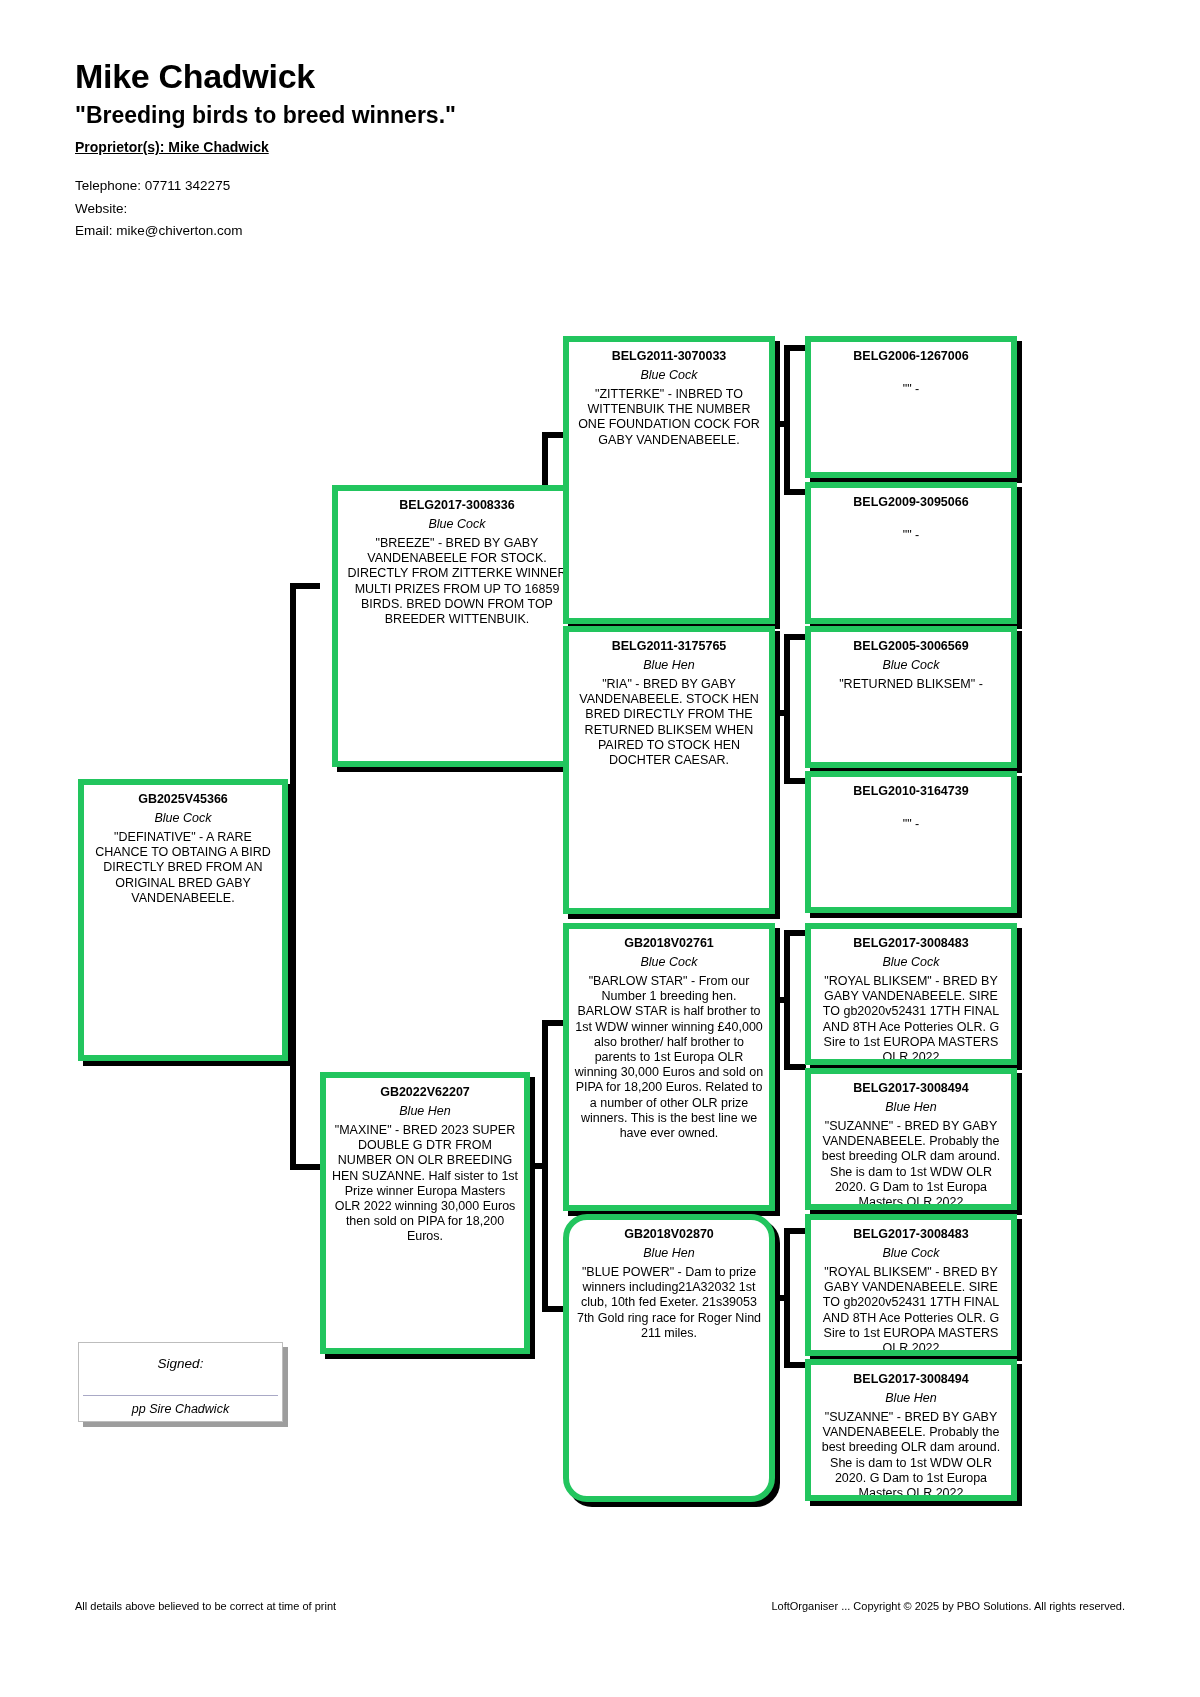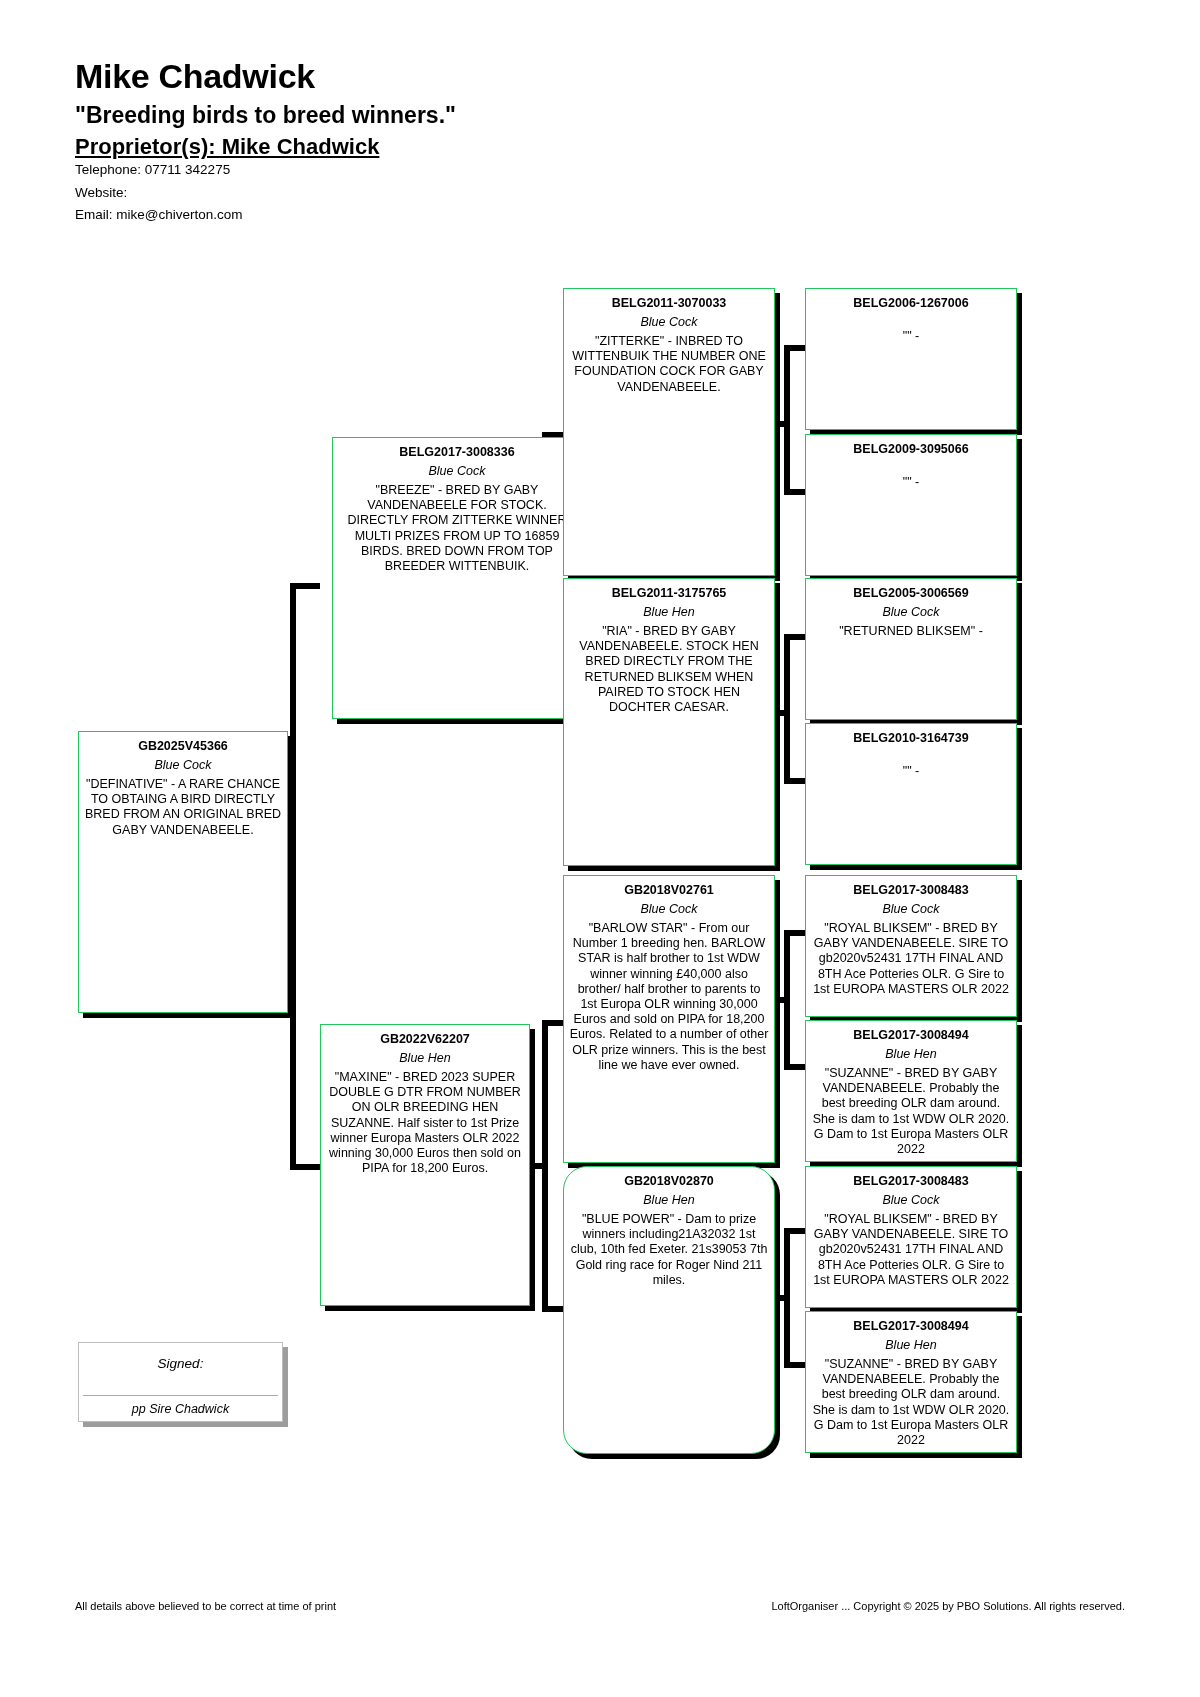--- a/index.html
+++ b/index.html
@@ -13,35 +13,36 @@
   
   .hdr{position:absolute;left:75px;top:55px;width:800px;}
   .hdr h1{
     margin:0;font-size:34px;font-weight:bold;letter-spacing:-0.3px;
     line-height:42px;
   }
   .hdr .slogan{
     margin:4px 0 0 0;font-size:23px;font-weight:bold;line-height:28px;
   }
   .hdr .prop{
-    margin:6px 0 0 0;font-size:22px;font-weight:bold;
+    margin:6px 0 16px 0;font-size:14px;font-weight:bold;
     text-decoration:underline;line-height:24px;
   }
   .hdr .line{font-size:13.5px;line-height:22.5px;margin:0;}
   .hdr .addr{margin-top:7px;}
 
   
   .box{
     position:absolute;
     background:#fff;
-    border:1px solid #22c55e;
+    border:6px solid #22c55e;
     box-shadow:5px 5px 0 0 #000;
     box-sizing:border-box;
     padding:6px 5px 4px 5px;
     overflow:hidden;
+    margin-top:48px;
   }
   .box .ring{
     display:block;text-align:center;font-size:12.5px;font-weight:bold;
     line-height:16px;white-space:nowrap;
   }
   .box .sex{
     display:block;text-align:center;font-size:12.5px;font-style:italic;
     line-height:19px;margin-top:2px;
   }
   .box .notes{

